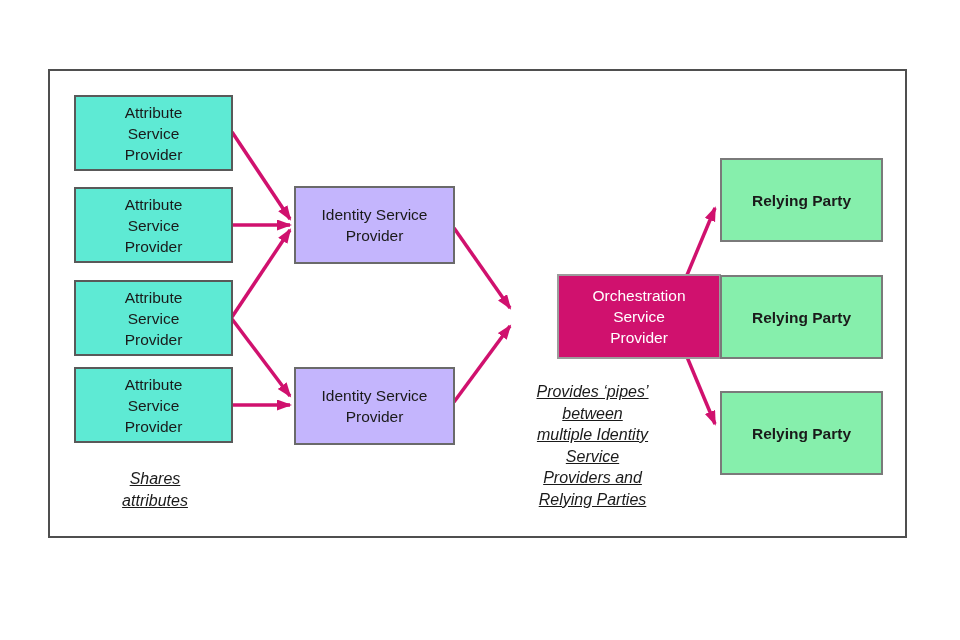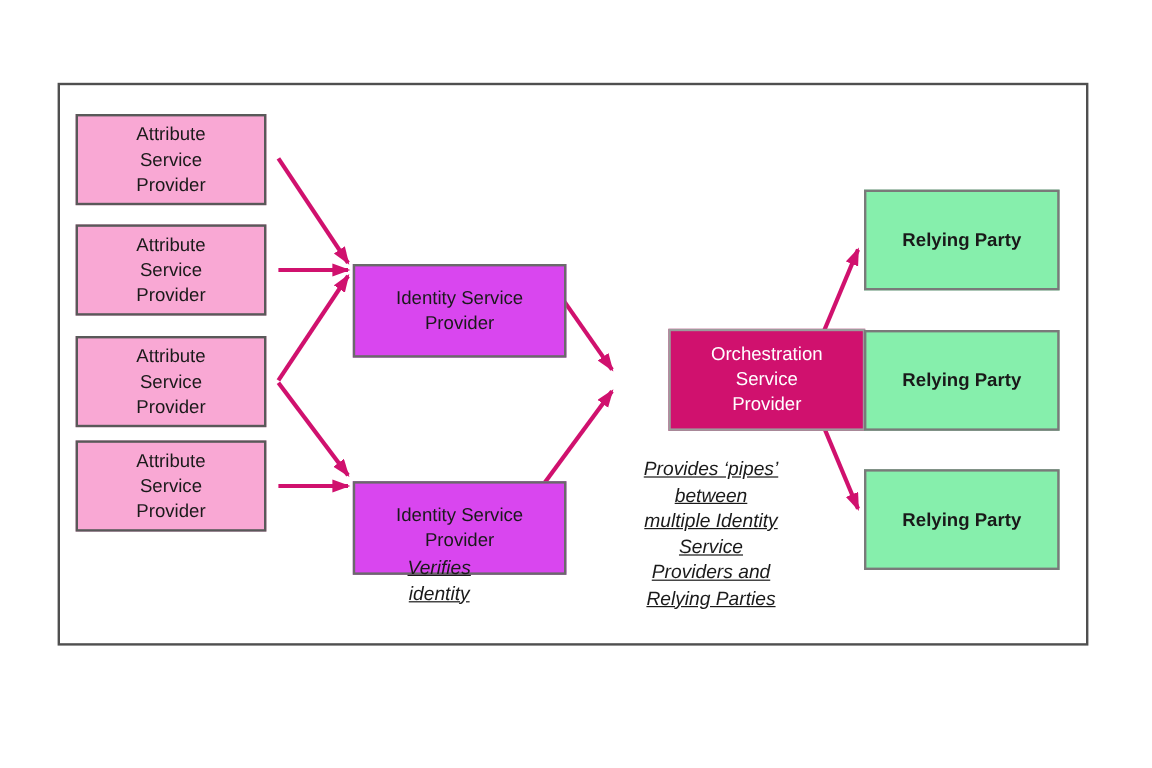--- a/index.html
+++ b/index.html
@@ -31,37 +31,36 @@
     align-items: center;
     justify-content: center;
     text-align: center;
     white-space: pre-line;
     font-size: 15.5px;
     line-height: 21px;
     color: #1a1a1a;
     z-index: 2;
   }
   .asp {
-    left: 63px;
+    left: 74px;
     width: 159px;
     height: 76px;
-    background: #f9a8d4;
+    background: #5eead4;
     border: 2px solid #595959;
   }
   .asp1 { top: 95px; }
   .asp2 { top: 187px; }
   .asp3 { top: 280px; }
   .asp4 { top: 367px; }
   .isp {
     left: 294px;
-    width: 178px;
+    width: 161px;
     height: 78px;
-    background: #d946ef;
+    background: #c4b5fd;
     border: 2px solid #6a6a6a;
-    margin-top: 34px;
   }
   .isp1 { top: 186px; }
   .isp2 { top: 367px; }
   .osp {
     left: 513px;
     top: 274px;
     width: 164px;
     height: 85px;
     background: #d0116e;
     border: 2px solid #9c9c9c;
@@ -131,22 +130,22 @@
 Provider</div>
 
   <div class="box osp">Orchestration
 Service
 Provider</div>
 
   <div class="box rp rp1">Relying Party</div>
   <div class="box rp rp2">Relying Party</div>
   <div class="box rp rp3">Relying Party</div>
 
-  <div class="caption cap-verifies">Verifies
-identity</div>
+  <div class="caption cap-shares">Shares
+attributes</div>
   <div class="caption cap-provides">Provides ‘pipes’
 between
 multiple Identity
 Service
 Providers and
 Relying Parties</div>
 
   <svg class="arrows" width="960" height="640">
     <defs>
       <marker id="head" markerUnits="userSpaceOnUse" markerWidth="16" markerHeight="12" refX="13" refY="5.5" orient="auto">

